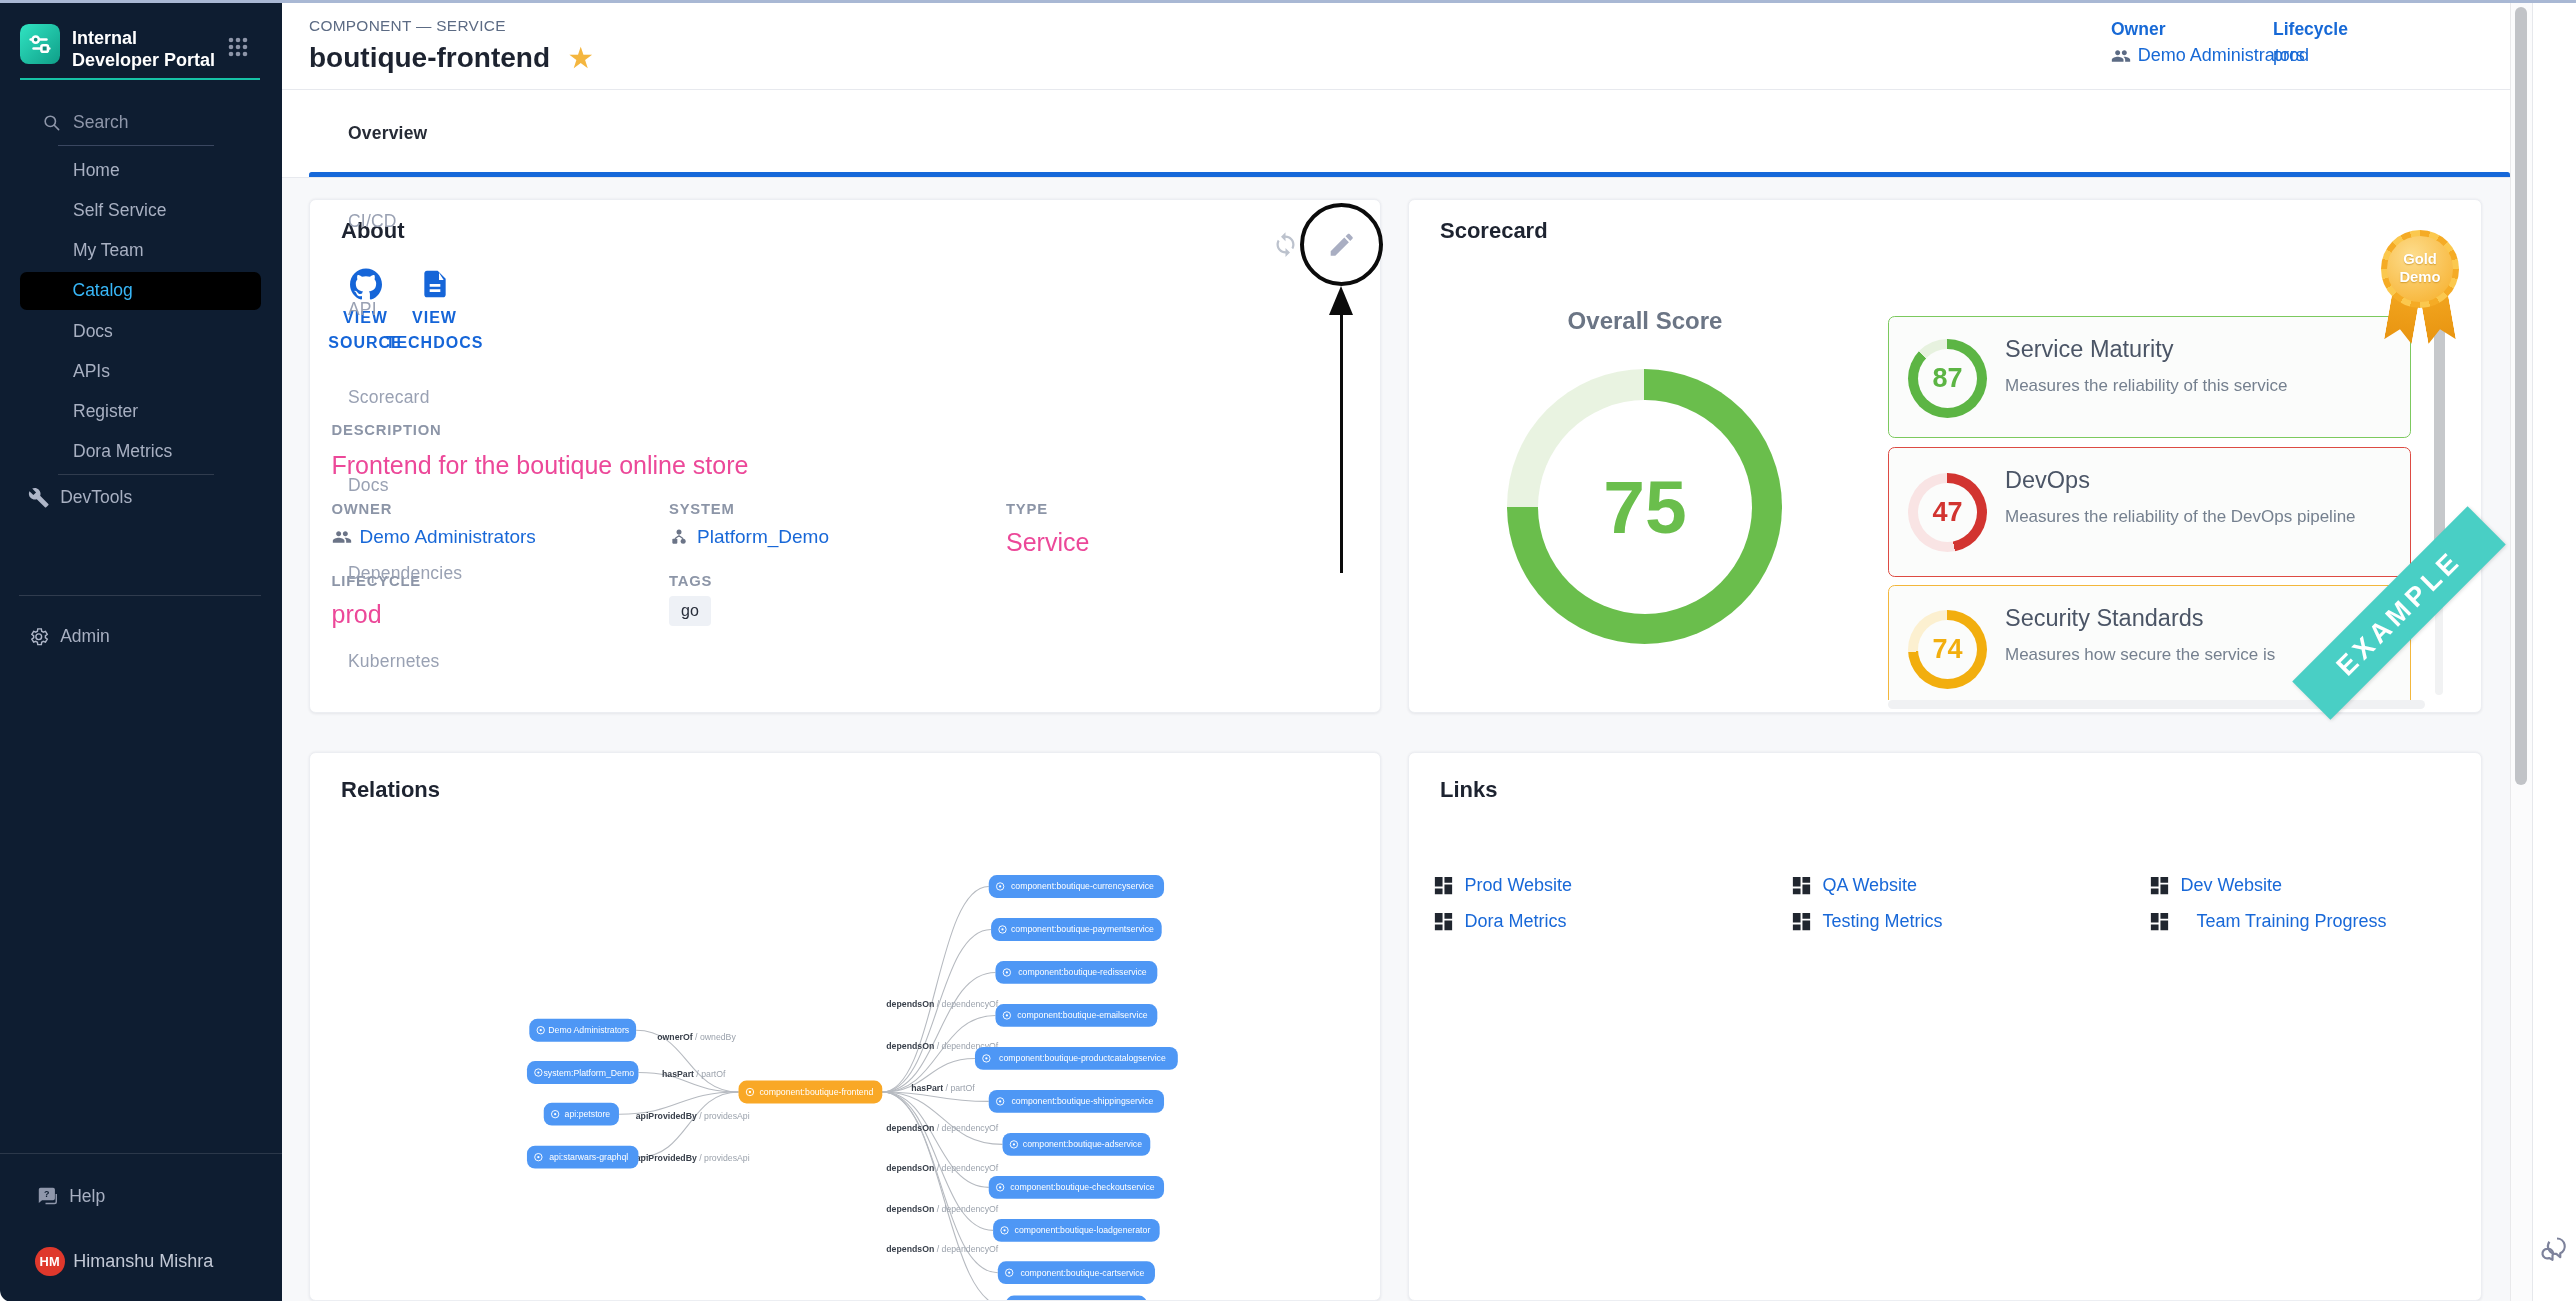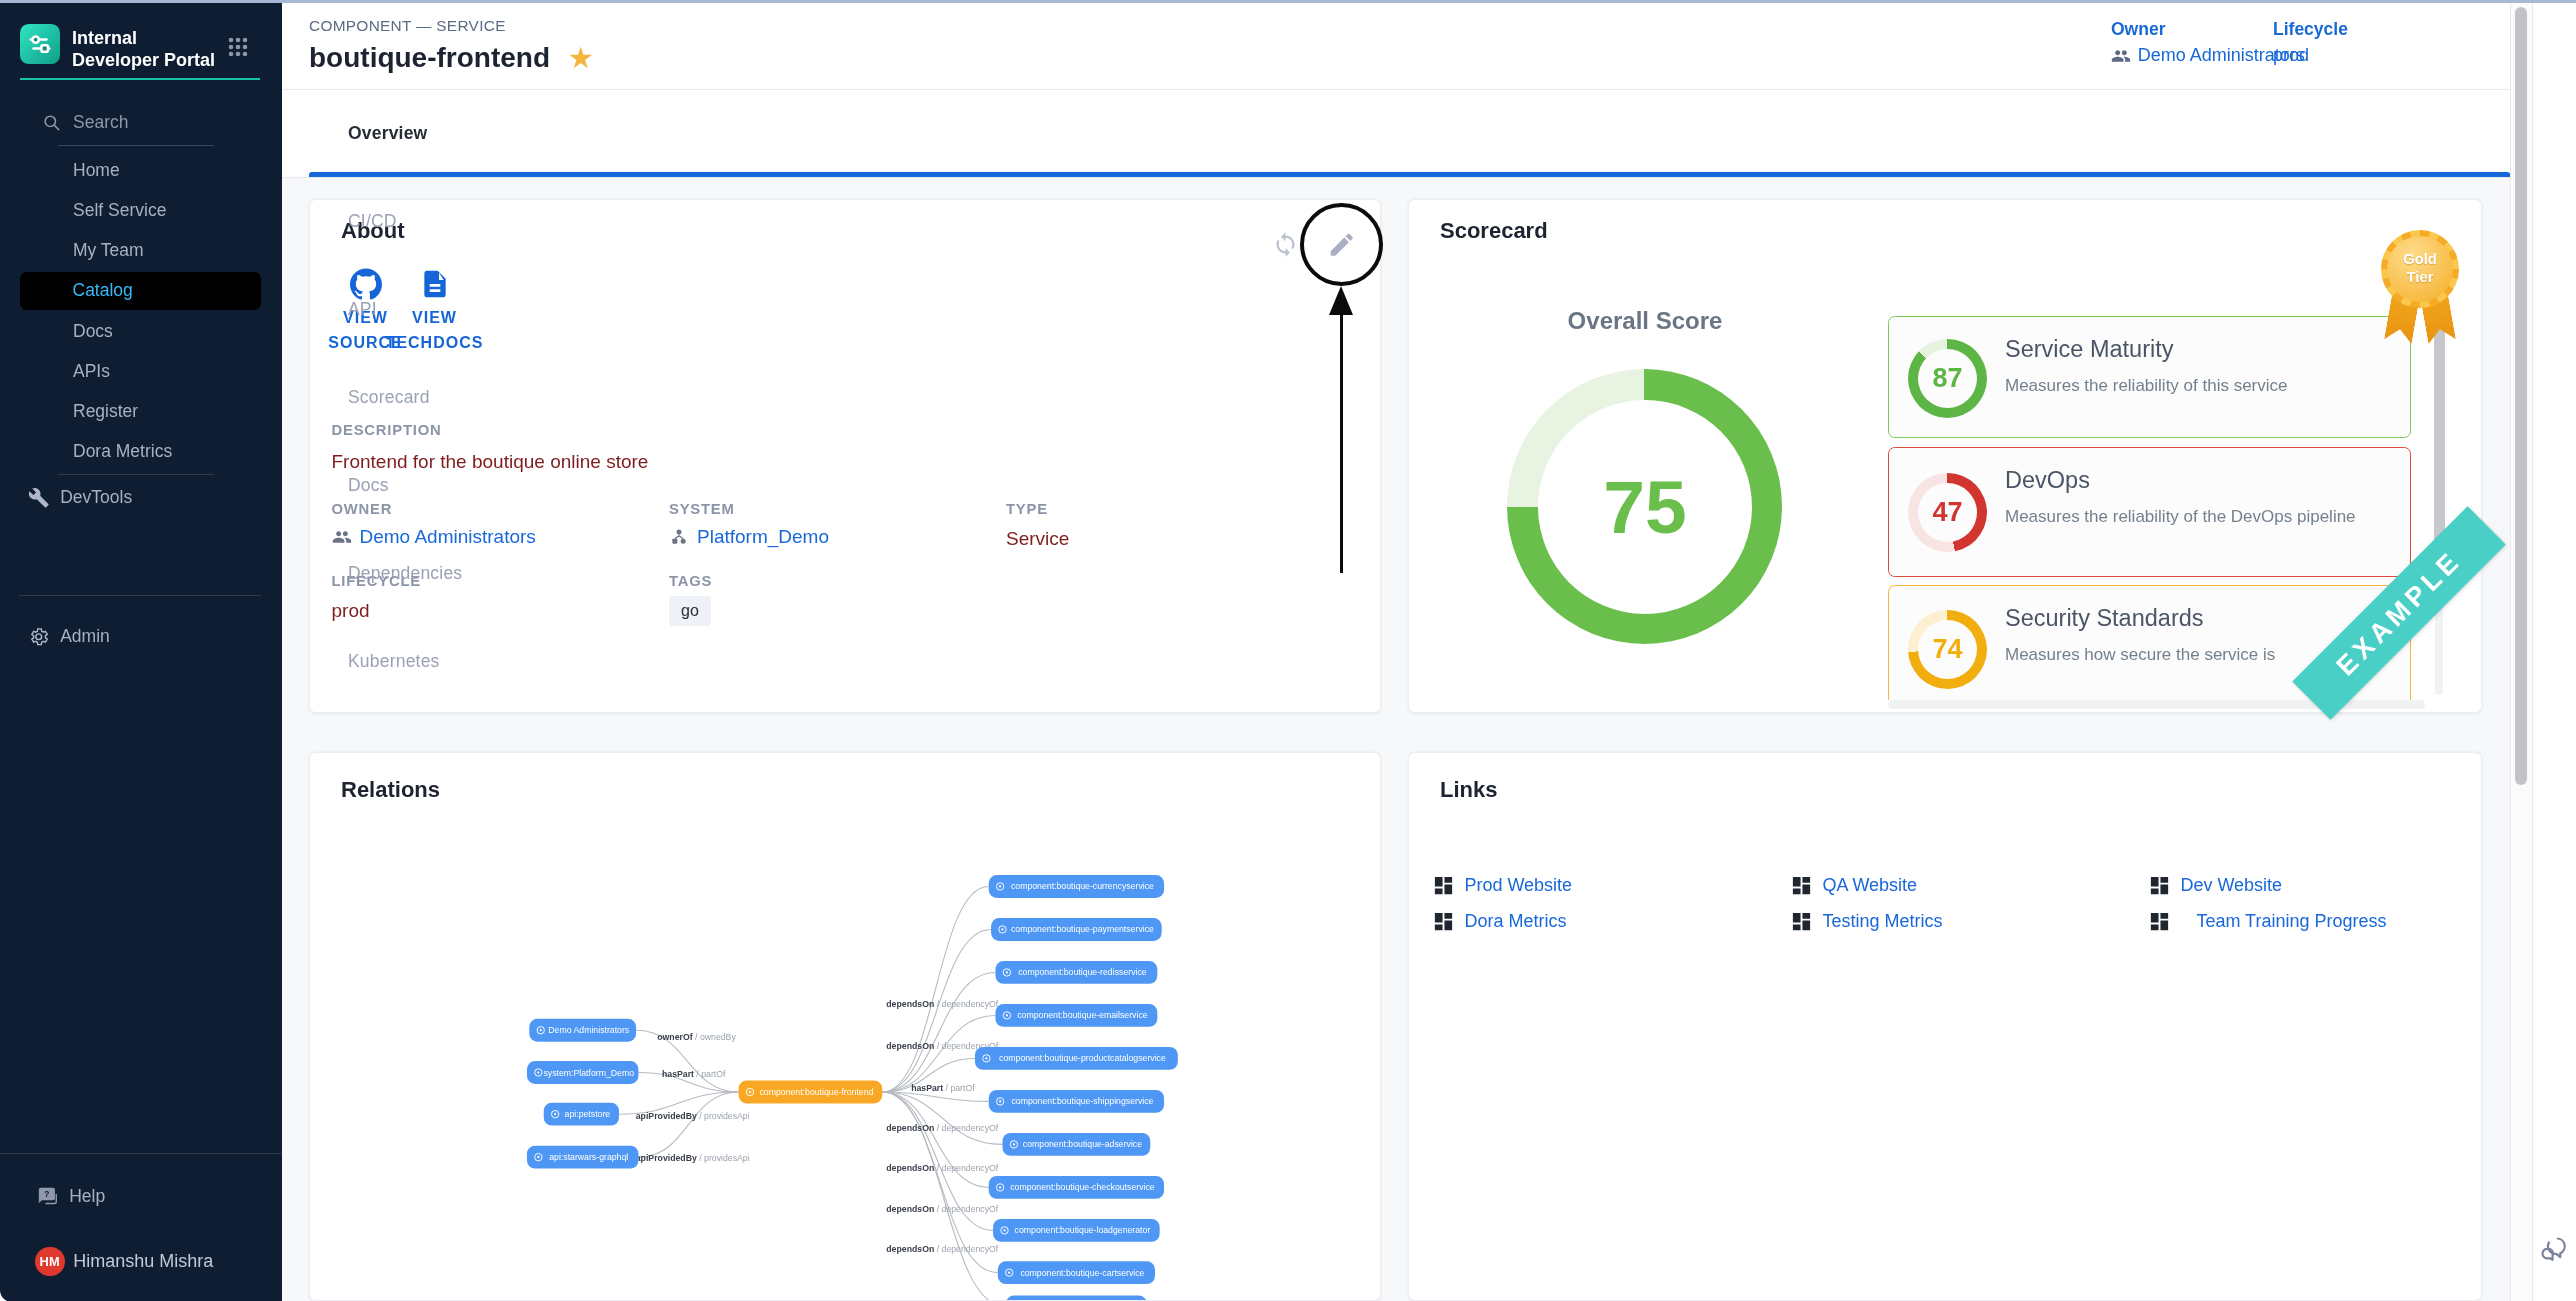--- a/index.html
+++ b/index.html
@@ -56,21 +56,21 @@
   
   .icon-btn svg{width:100%;height:100%;}
   .about-action-sync{left:962px;top:31px;width:27px;height:27px;cursor:pointer;}
   .about-action-edit{left:1017px;top:29.5px;width:29.5px;height:29.5px;cursor:pointer;}
   .ann-circle{left:990px;top:2.7px;width:83px;height:83px;border:4.7px solid #0b0b0b;border-radius:50%;box-sizing:border-box;z-index:30;}
   .ann-line{left:1030px;top:114px;width:3.4px;height:259px;background:#0b0b0b;z-index:30;}
   .ann-head{left:1019px;top:86px;width:0;height:0;border-left:12.8px solid transparent;border-right:12.8px solid transparent;border-bottom:29.5px solid #0b0b0b;z-index:30;}
   .about-btn{display:flex;flex-direction:column;align-items:center;color:#1565d8;font-weight:bold;font-size:16px;letter-spacing:1px;text-align:center;line-height:25px;cursor:pointer;padding-left:15px;}
   .about-btn svg{width:32px;height:32px;margin-bottom:5.4px;}
   .fld-label{font-size:14.8px;color:#8c95a7;letter-spacing:0.8px;font-weight:bold;}
-  .fld-value{font-size:19px;color:#7f1d1d;}
+  .fld-value{font-size:25px;color:#ec4899;}
   .fld-link{font-size:19px;color:#1868d8;display:flex;align-items:center;cursor:pointer;}
   .fld-link svg{width:20px;height:20px;margin-right:8px;}
   .tag-chip{display:inline-block;background:#eef1f6;border-radius:4px;padding:6px 12px;font-size:16px;color:#272d3a;}
   
   .overall-label{left:105px;top:107px;width:262px;text-align:center;font-size:24px;font-weight:bold;color:#6b7585;}
   .donut{border-radius:50%;position:absolute;}
   .donut-hole{position:absolute;border-radius:50%;background:#fff;display:flex;align-items:center;justify-content:center;}
   .big-donut{left:98px;top:169px;width:275px;height:275px;}
   .big-donut .donut-hole{left:31px;top:31px;width:214px;height:214px;font-size:75px;font-weight:bold;color:#69bd4c;}
   #score-items{left:479px;top:116px;width:531px;height:384px;overflow:hidden;}
@@ -319,21 +319,21 @@
   <div class="abs vtrack"></div>
   <div class="abs vthumb"></div>
   <div class="abs htrack"></div>
 
   <div class="abs badge">
     <div class="badge-tail l"></div>
       <div class="badge-tail r"></div>
     <div class="rosette">
       <div class="rosette-inner">
         <span>Gold</span>
-        <span>Tier</span>
+        <span>Demo</span>
       </div>
     </div>
   </div>
   <div class="abs ribbon">EXAMPLE</div>
 </section>
 
 <section class="abs card relations-card">
   <div class="abs card-title" style="left:31px;top:24px;">Relations</div>
   <svg class="abs" id="rel-svg" style="left:0;top:81px;" width="1072" height="469" viewBox="0 0 1596 698">
       <path d="M 485.5 292 C 561.75 292, 561.75 384, 638 384" fill="none" stroke="#b6bac0" stroke-width="1.6"></path>

